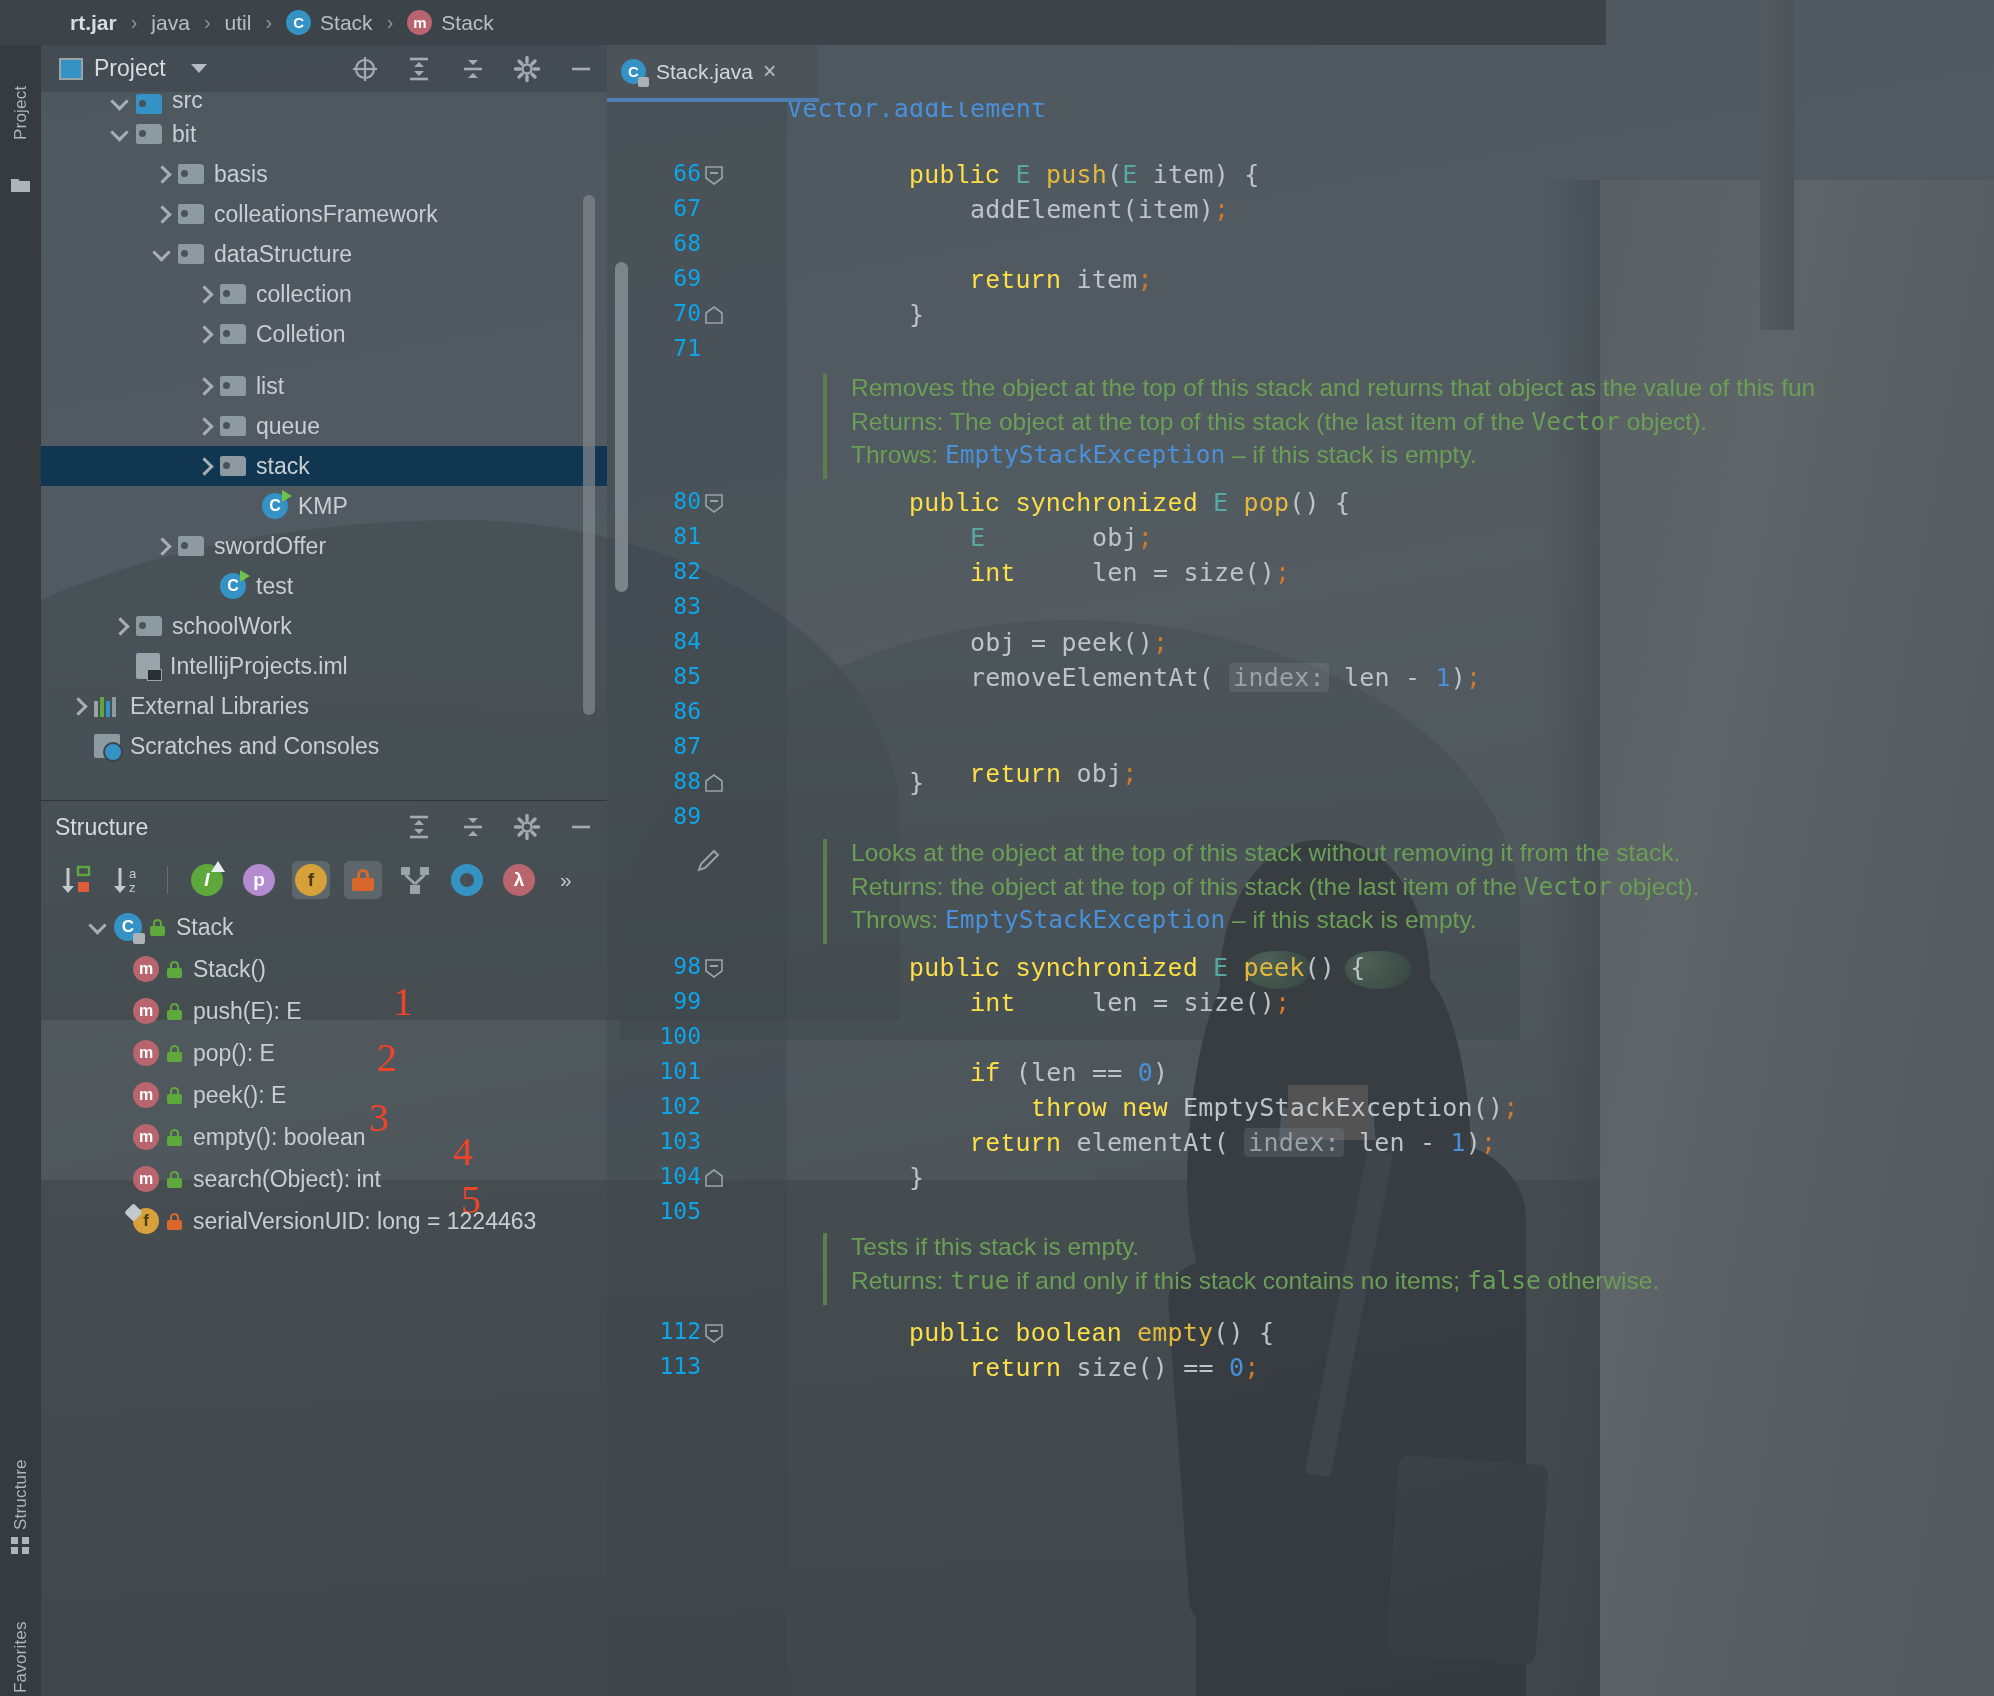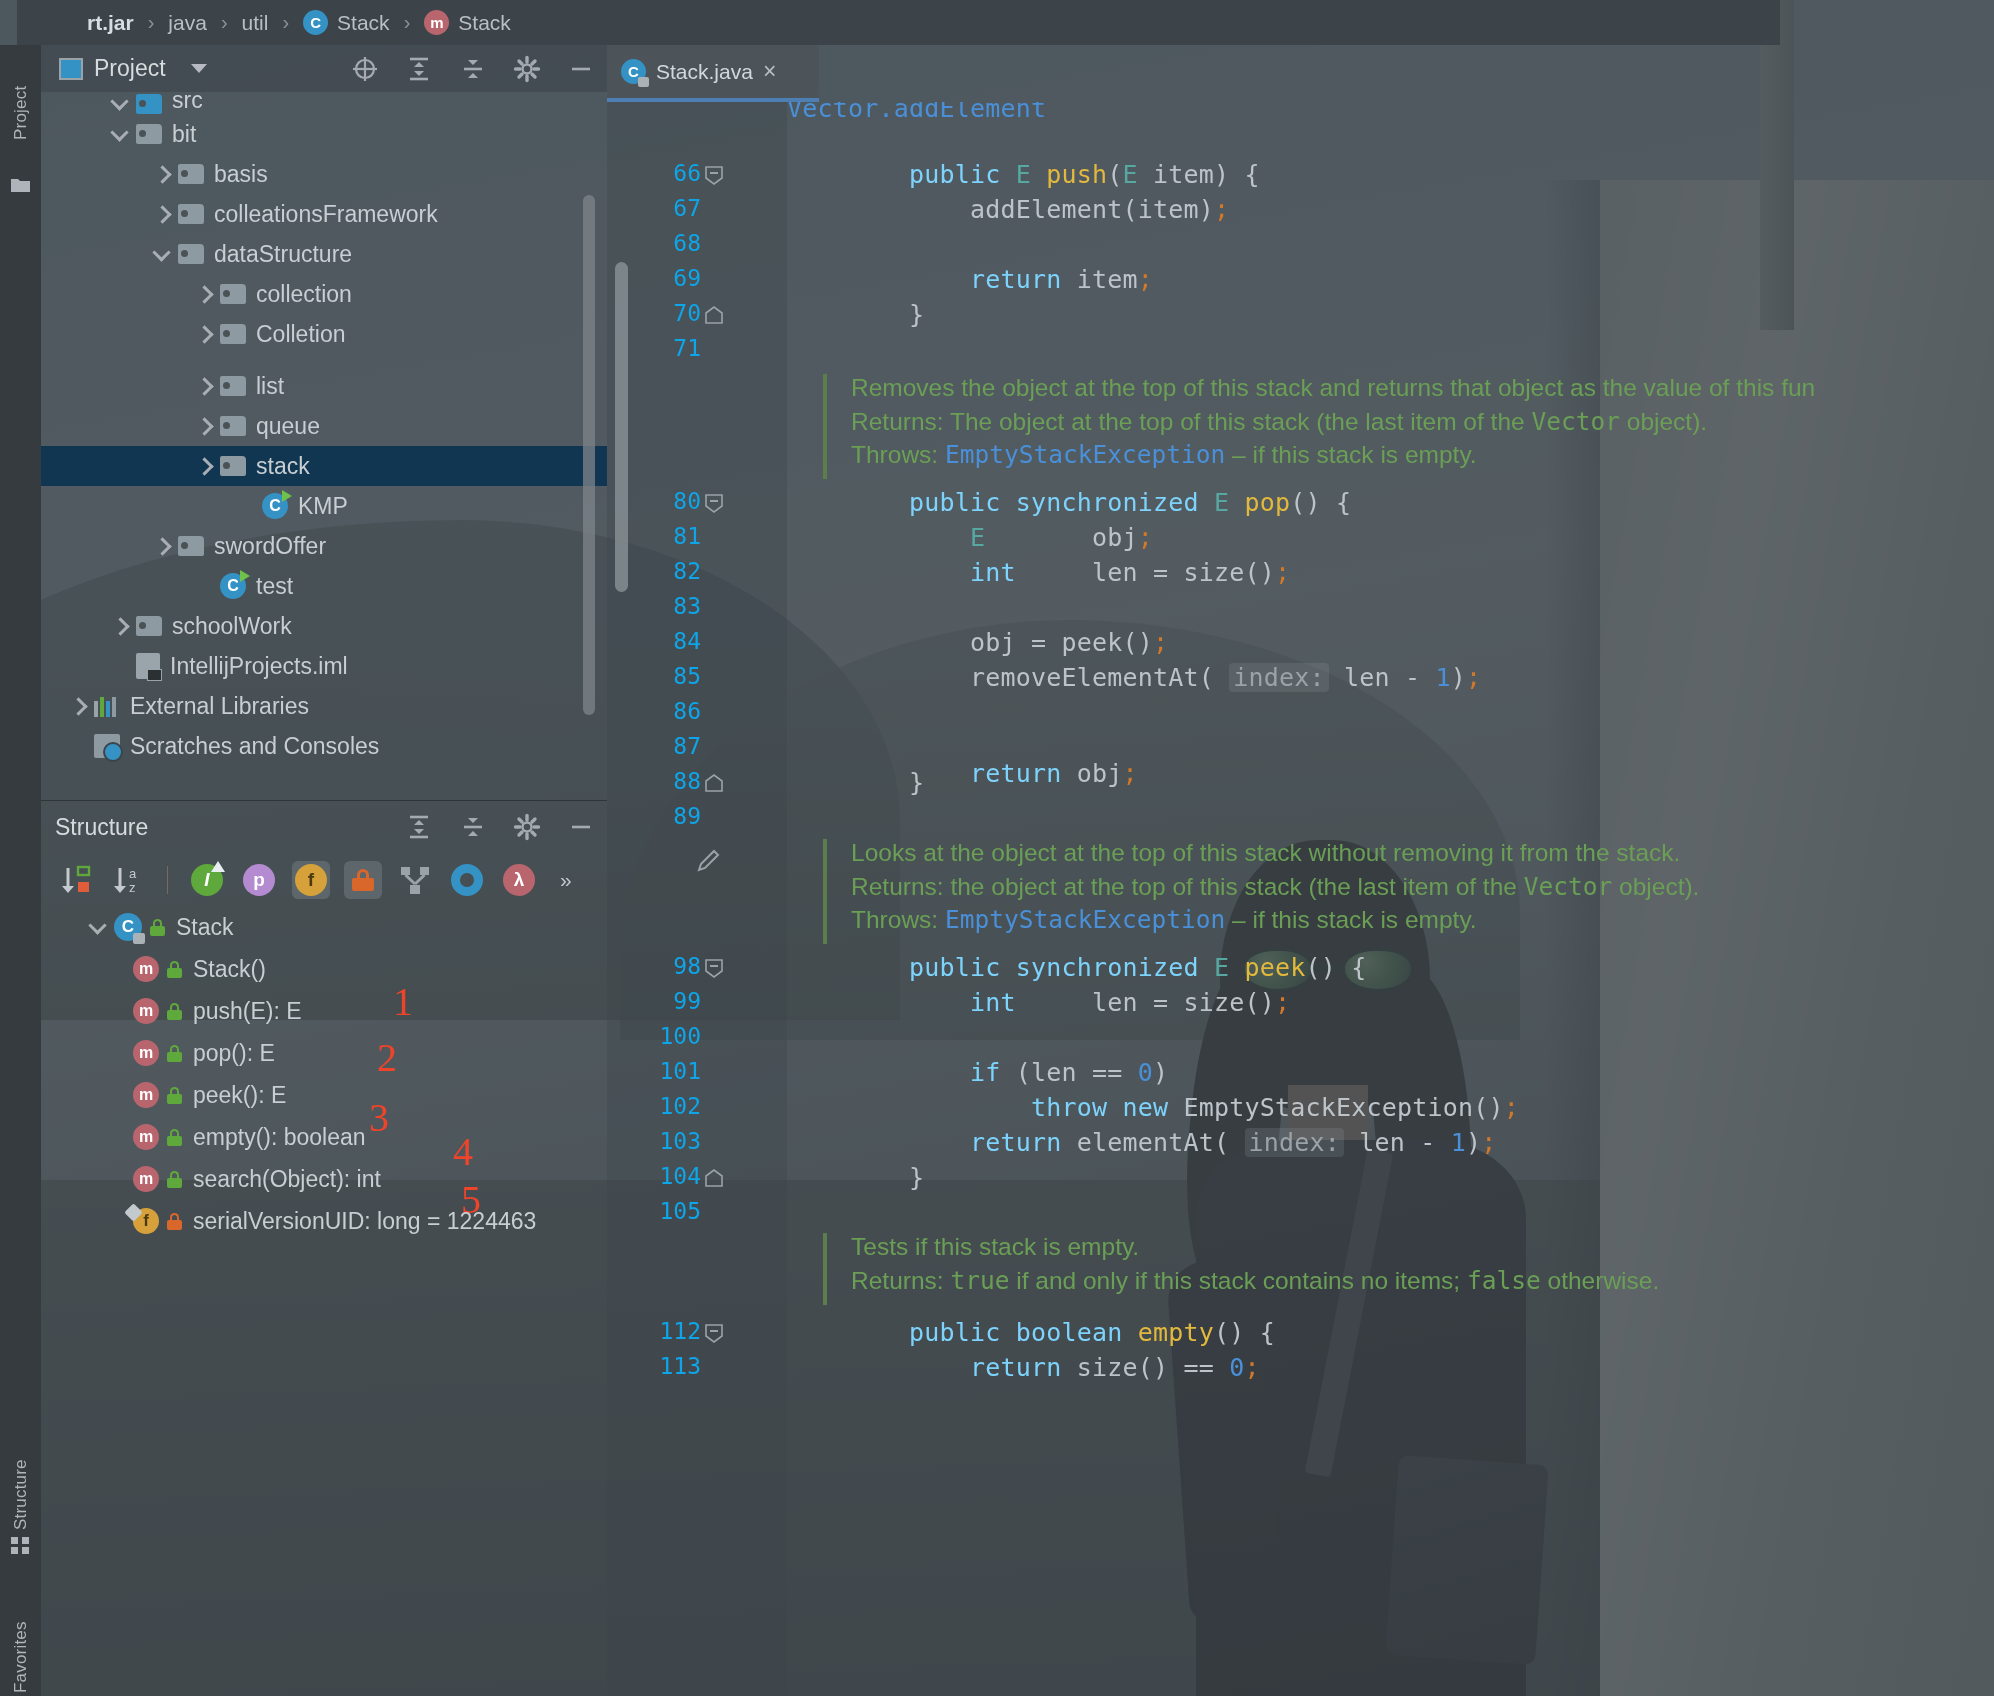--- a/index.html
+++ b/index.html
@@ -117,21 +117,21 @@
 
   
   #scrim {
     position: absolute; inset: 0;
     background: rgba(60,68,73,0.80);
     z-index: 1;
   }
 
   
   #breadcrumb-bar {
-    position: absolute; left: 17px; top: 0; width: 1763px; height: 45px;
+    position: absolute; left: 0; top: 0; width: 1606px; height: 45px;
     background: #3c4449;
     display: flex; align-items: center;
     padding-left: 70px;
     z-index: 5;
   }
   .crumb {
     color: #b9bfc4; font-size: 21px; white-space: nowrap;
     display: flex; align-items: center; gap: 9px;
   }
   .crumb.bold { color: #d7dde1; font-weight: bold; }
@@ -390,21 +390,21 @@
   .doc {
     position: absolute; left: 0; white-space: pre;
     font-family: "Liberation Sans", sans-serif;
     font-size: 24.5px; color: #6a9f55;
   }
   .doc .lnk { color: #4a90d9; font-family: "DejaVu Sans Mono", monospace; }
   .doc .mono { font-family: "DejaVu Sans Mono", monospace; }
   .doc-bar {
     position: absolute; left: 36px; width: 4px; background: #5c7d4c;
   }
-  .kw { color: #7dd3fc; }
+  .kw { color: #fde047; font-family: Liberation Mono, monospace; }
   .mth { color: #e2b93d; }
   .typ { color: #56a8a0; }
   .num { color: #4a90d9; }
   .pun { color: #bdc4c9; }
   .semi { color: #d0792b; }
   .hint {
     background: rgba(140,150,155,.22); color: #9aa3a8;
     border-radius: 4px; padding: 0 4px;
   }
   #top-clip {

